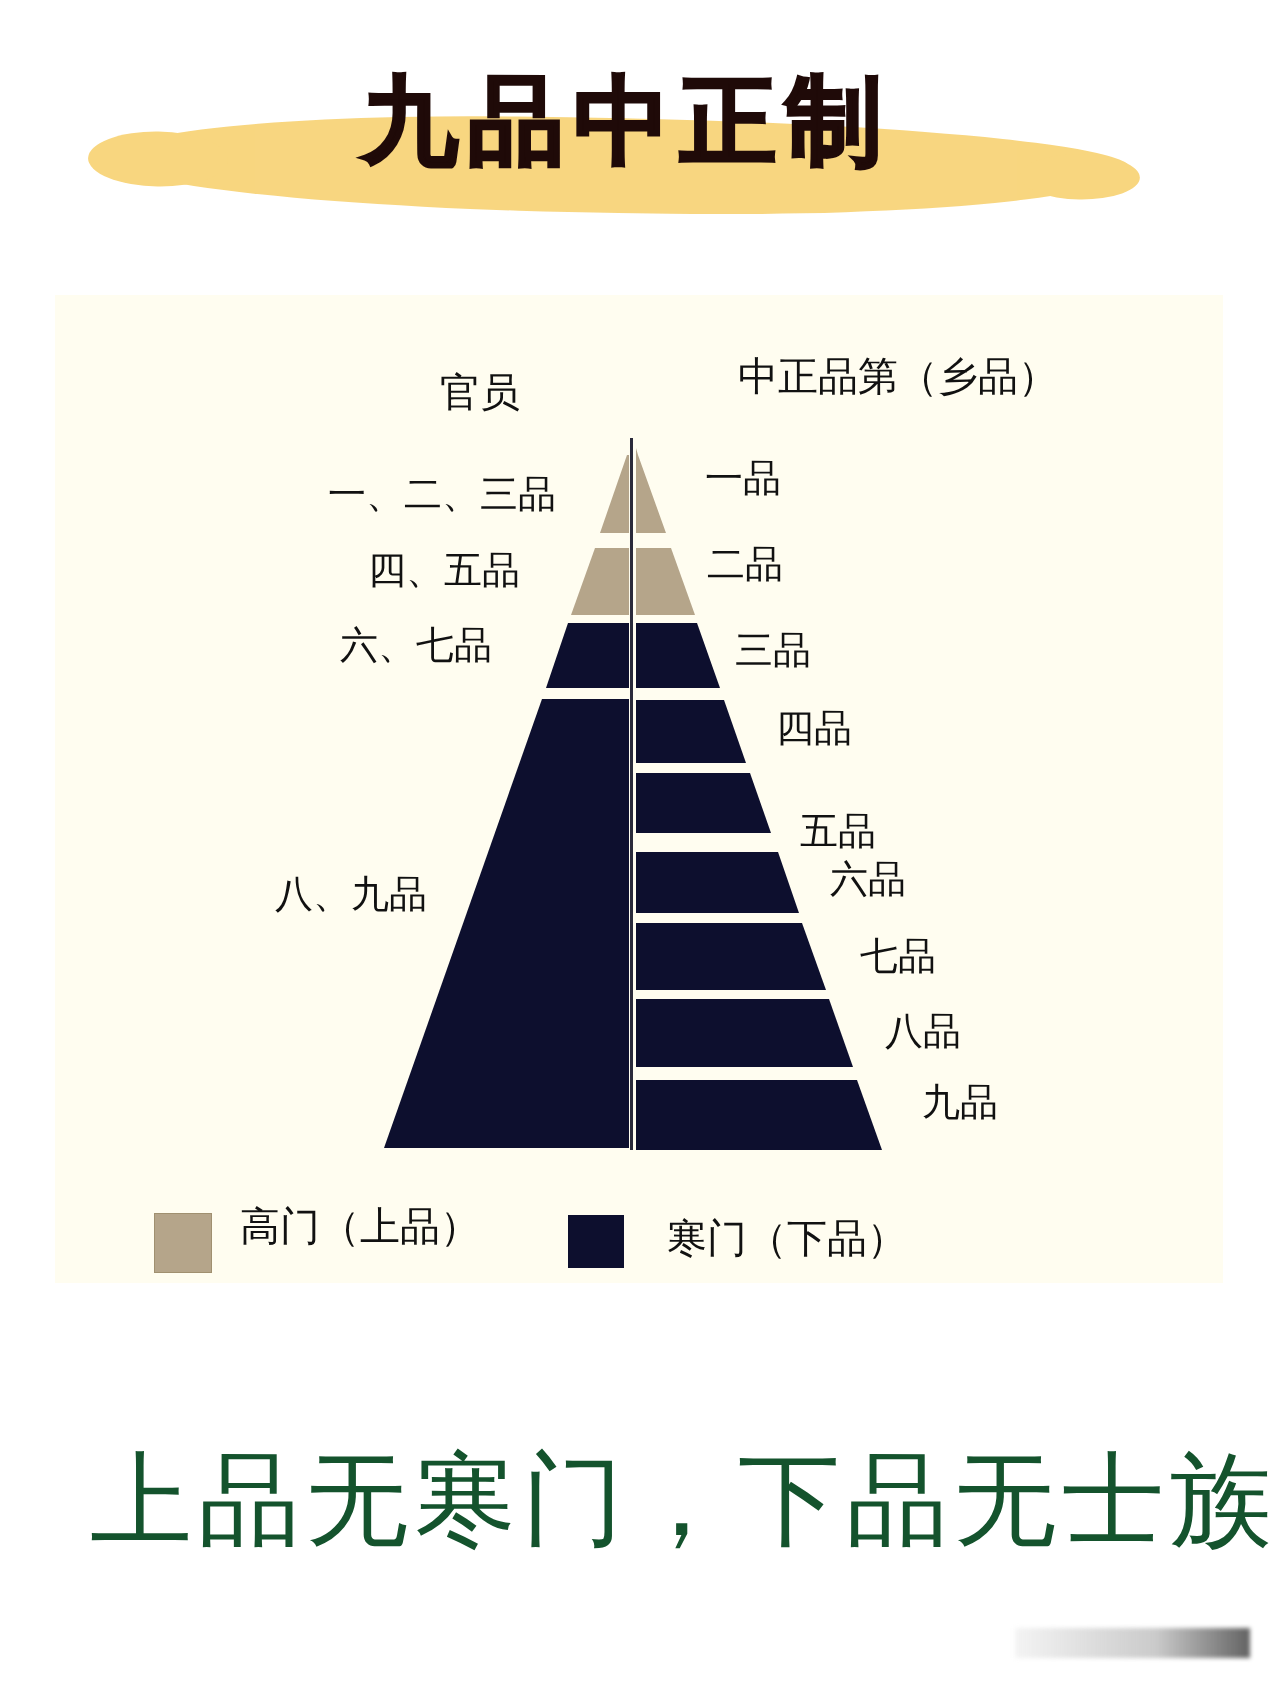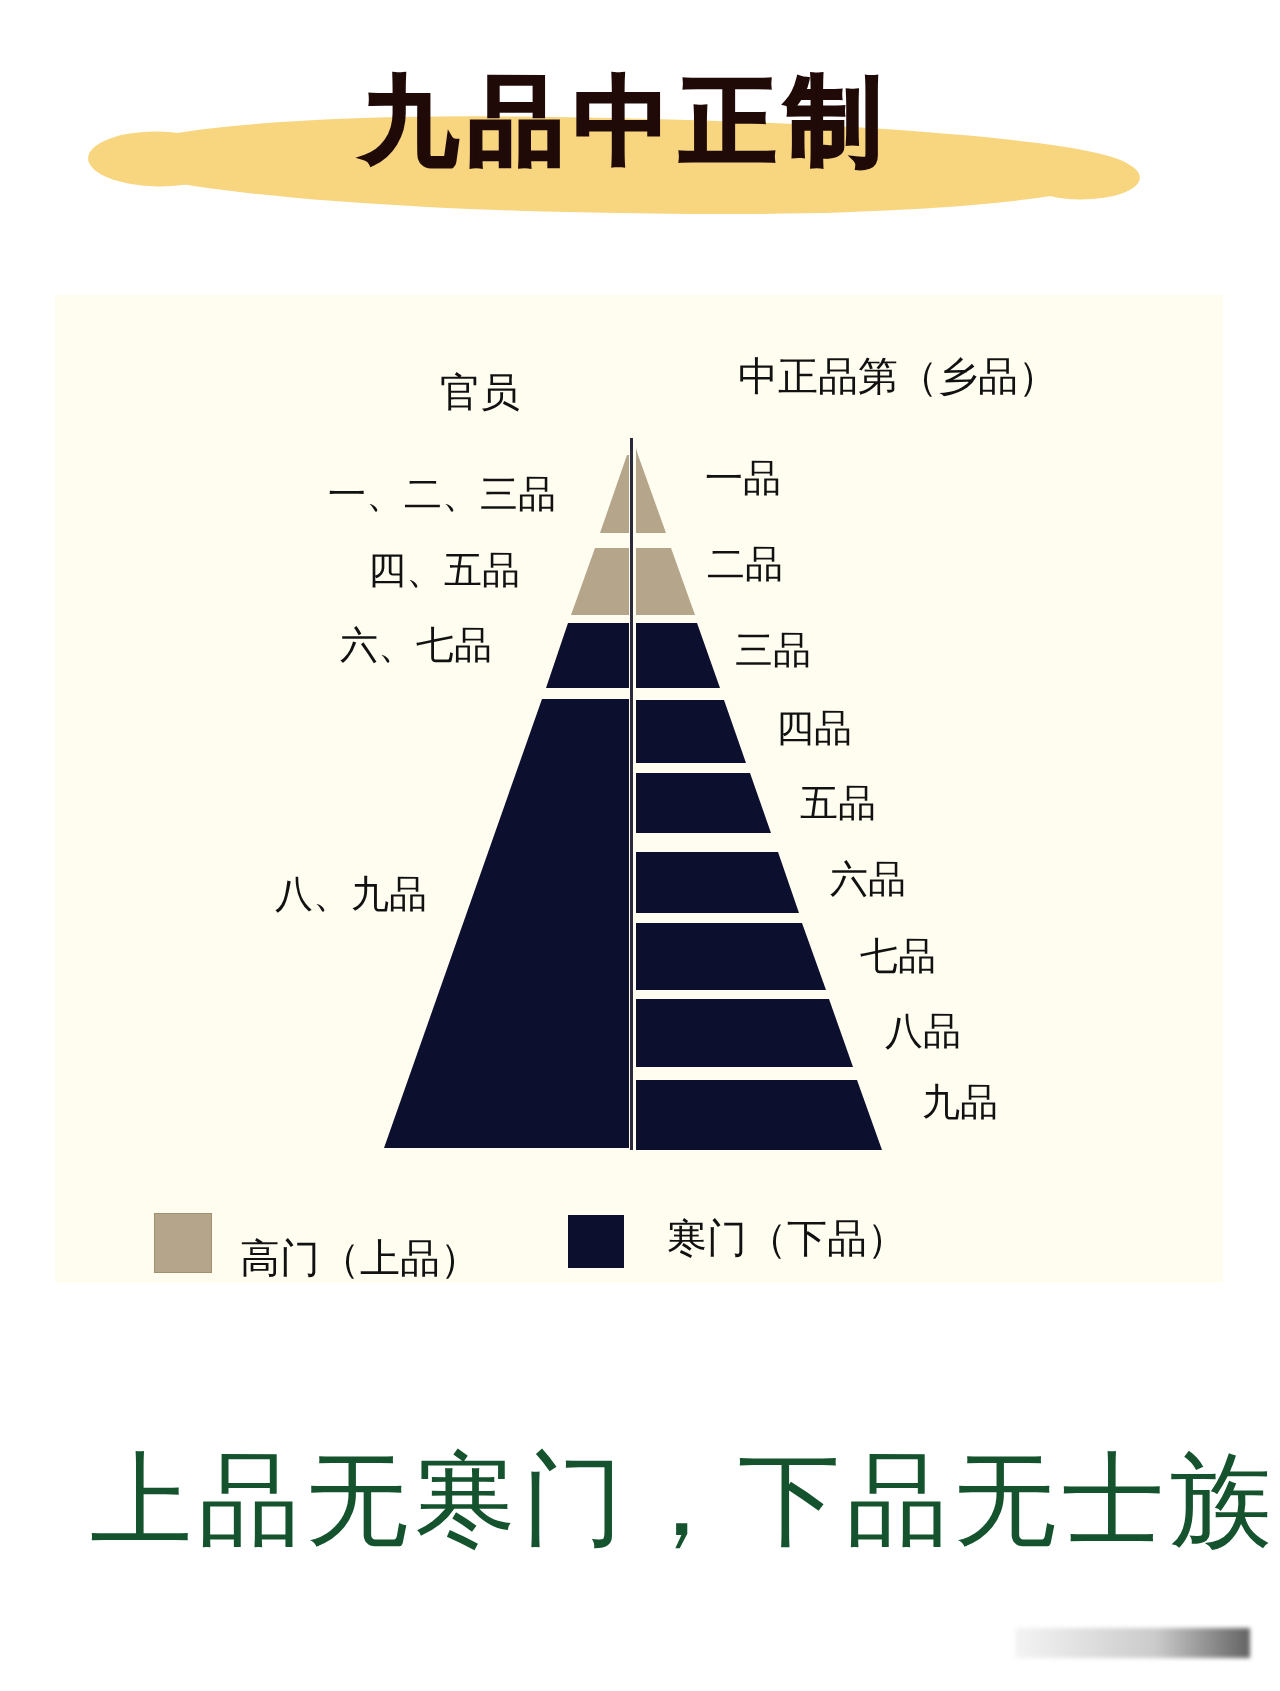--- a/index.html
+++ b/index.html
@@ -85,26 +85,26 @@
 
 <div class="lbl" style="left:328px; top:472px;">一、二、三品</div>
 <div class="lbl" style="left:368px; top:548px;">四、五品</div>
 <div class="lbl" style="left:340px; top:623px;">六、七品</div>
 <div class="lbl" style="left:275px; top:872px;text-align:right;">八、九品</div>
 
 <div class="lbl" style="left:675px; top:456px;margin-left:30px;">一品</div>
 <div class="lbl" style="left:707px; top:542px;text-align:center;">二品</div>
 <div class="lbl" style="left:735px; top:628px;">三品</div>
 <div class="lbl" style="left:776px; top:706px;">四品</div>
-<div class="lbl" style="left:800px; top:781px;">五品</div>
+<div class="lbl" style="left:800px; top:809px;">五品</div>
 <div class="lbl" style="left:830px; top:857px;">六品</div>
 <div class="lbl" style="left:860px; top:934px;">七品</div>
 <div class="lbl" style="left:885px; top:1009px;">八品</div>
 <div class="lbl" style="left:922px; top:1080px;text-align:center;">九品</div>
 
 <div class="swatch" style="left:154px; top:1213px; width:56px; height:58px; background:#b5a58a; border:1px solid #a09070;"></div>
-<div class="lbl" style="left:240px; top:1236px; font-size:40px;">高门（上品）</div>
+<div class="lbl" style="left:240px; top:1204px; font-size:40px;">高门（上品）</div>
 <div class="swatch" style="left:568px; top:1215px; width:56px; height:53px; background:#0d0f2e;"></div>
 <div class="lbl" style="left:667px; top:1216px; font-size:40px;">寒门（下品）</div>
 
 <div class="slogan">上品无寒门，下品无士族</div>
 
 <div class="watermark"></div>
 
 </body></html>

